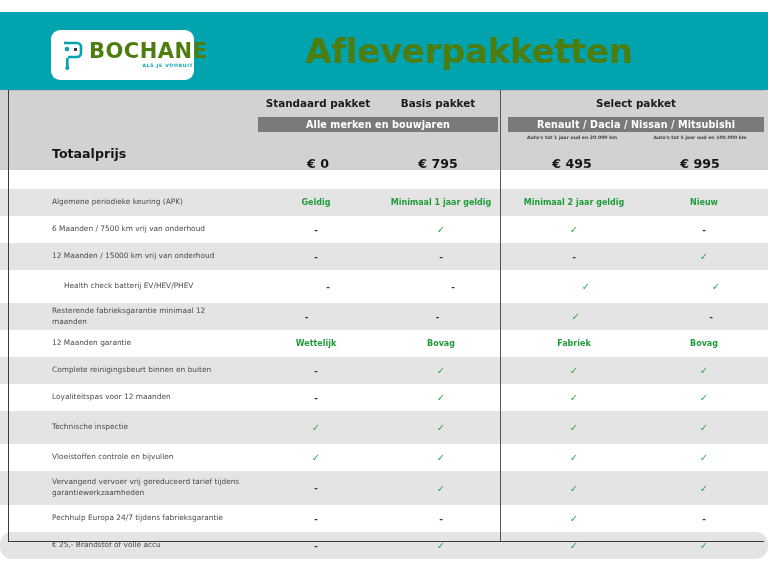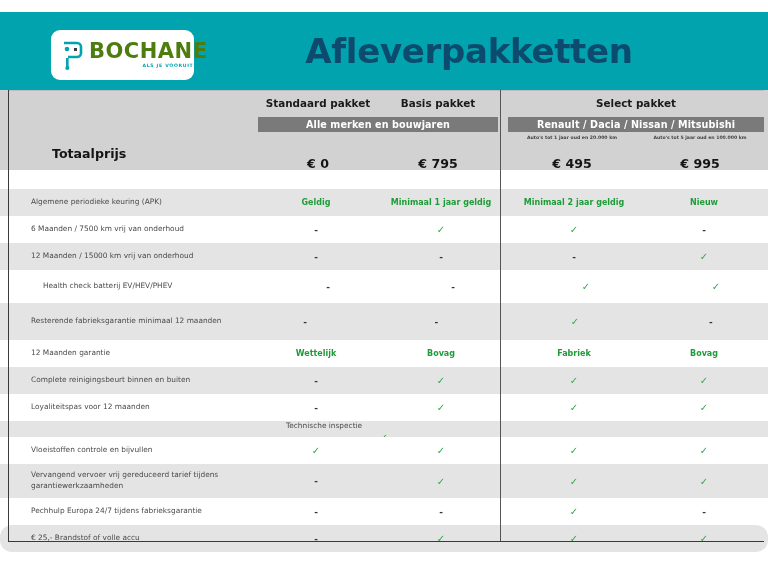--- a/index.html
+++ b/index.html
@@ -57,21 +57,21 @@
     color: #00a3ae;
     font-weight: 700;
     margin-top: 2px;
     font-family: "DejaVu Sans", sans-serif;
   }
   .banner-title {
     position: absolute;
     left: 0; top: 12px;
     width: 768px; height: 78px;
     display: flex; align-items: center; justify-content: center;
-    color: #0c4a6e;
+    color: #4d7c0f;
     font-size: 34px;
     font-weight: 700;
     letter-spacing: -0.3px;
     font-family: "DejaVu Sans", sans-serif;
     padding-left: 170px;
   }
 
   
   .head-band {
     position: absolute;
@@ -159,21 +159,21 @@
     align-items: center;
     width: 768px;
   }
   .row.odd  { background: #ffffff; }
   .row.even { background: #e4e4e4; }
   .row.pad-top { height: 18px; }
   .row.pad-bot { height: 36px; }
 
   .cell-label {
     width: 258px;
-    padding-left: 31px;
+    padding-left: 52px;
     font-size: 7.4px;
     color: #4a4a4a;
     line-height: 1.45;
     font-family: "DejaVu Sans", sans-serif;
   }
   .cell-val {
     width: 120px;
     text-align: center;
     font-size: 8px;
     font-weight: 700;
@@ -306,21 +306,21 @@
         <div class="cell-val c3 mark-dash">-</div>
         <div class="cell-val c4 mark-check">✓</div>
       </div>
       <div class="row odd" style="height: 33px; margin-left: 12px;">
         <div class="cell-label">Health check batterij EV/HEV/PHEV</div>
         <div class="cell-val c1 mark-dash">-</div>
         <div class="cell-val c2 mark-dash">-</div>
         <div class="cell-val c3 mark-check">✓</div>
         <div class="cell-val c4 mark-check">✓</div>
       </div>
-      <div class="row even" style="height: 37px; gap: 20px;">
+      <div class="row even" style="height: 27px; gap: 20px;">
         <div class="cell-label">Resterende fabrieksgarantie minimaal 12 maanden</div>
         <div class="cell-val c1 mark-dash">-</div>
         <div class="cell-val c2 mark-dash">-</div>
         <div class="cell-val c3 mark-check">✓</div>
         <div class="cell-val c4 mark-dash">-</div>
       </div>
       <div class="row odd" style="height: 27px;">
         <div class="cell-label">12 Maanden  garantie</div>
         <div class="cell-val c1">Wettelijk</div>
         <div class="cell-val c2">Bovag</div>
@@ -334,21 +334,21 @@
         <div class="cell-val c3 mark-check">✓</div>
         <div class="cell-val c4 mark-check">✓</div>
       </div>
       <div class="row odd" style="height: 27px;">
         <div class="cell-label">Loyaliteitspas voor 12 maanden</div>
         <div class="cell-val c1 mark-dash">-</div>
         <div class="cell-val c2 mark-check">✓</div>
         <div class="cell-val c3 mark-check">✓</div>
         <div class="cell-val c4 mark-check">✓</div>
       </div>
-      <div class="row even" style="height: 16px; flex-direction: column;">
+      <div class="row even" style="height: 33px;">
         <div class="cell-label">Technische inspectie</div>
         <div class="cell-val c1 mark-check">✓</div>
         <div class="cell-val c2 mark-check">✓</div>
         <div class="cell-val c3 mark-check">✓</div>
         <div class="cell-val c4 mark-check">✓</div>
       </div>
       <div class="row odd" style="height: 27px;">
         <div class="cell-label">Vloeistoffen controle en bijvullen</div>
         <div class="cell-val c1 mark-check">✓</div>
         <div class="cell-val c2 mark-check">✓</div>

